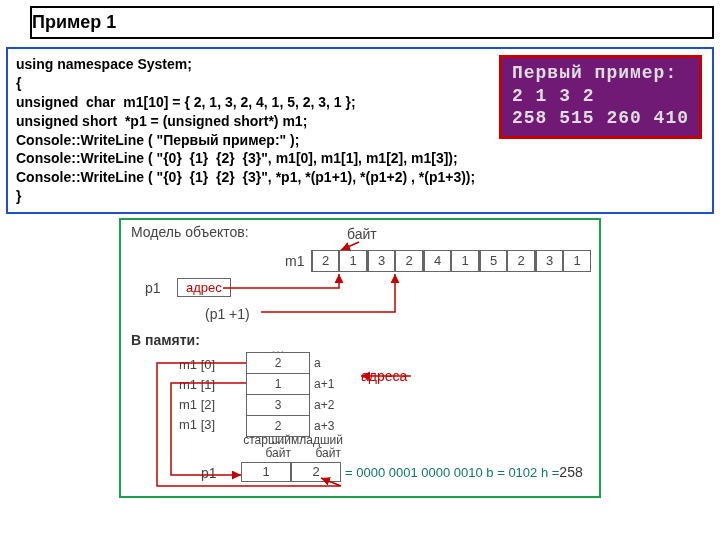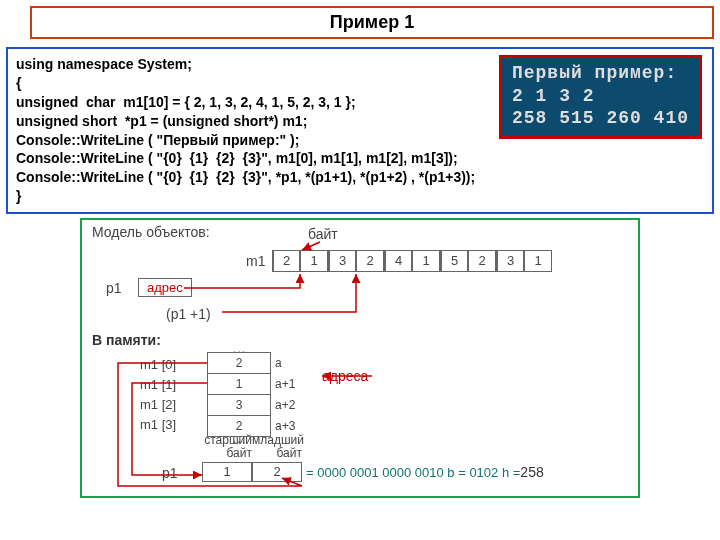--- a/index.html
+++ b/index.html
@@ -6,56 +6,56 @@
     margin: 0;
     padding: 6px;
     width: 720px;
     height: 540px;
     box-sizing: border-box;
     font-family: Arial, sans-serif;
     font-size: 13px;
     background: #fff;
   }
   .title-bar {
-    border: 2px solid #c2410c;
+    border: 2px solid #000000;
     padding: 4px 0;
-    text-align: center;
+    text-align: left;
     font-weight: bold;
     font-size: 18px;
     margin-bottom: 8px;
     margin-left: 24px;
   }
   .code-block {
     border: 2px solid #1e4fcf;
     padding: 6px 8px;
     font-family: Arial, sans-serif;
     font-size: 14px;
     line-height: 1.35;
     font-weight: bold;
     position: relative;
     margin-bottom: 4px;
   }
   .code-line { white-space: pre; }
   .output-box {
     position: absolute;
     right: 10px;
     top: 6px;
-    background: #0c4a6e;
+    background: #701a75;
     border: 3px solid #c40000;
     color: #ddd;
     font-family: "Courier New", monospace;
     font-size: 18px;
     padding: 4px 10px 6px 10px;
     line-height: 1.25;
     letter-spacing: 1px;
   }
   .diagram {
     border: 2px solid #1aa04a;
     margin: 0 auto;
-    width: 560px;
+    width: 482px;
     height: 280px;
     position: relative;
     box-sizing: border-box;
   }
   .label { position: absolute; font-size: 14px; color: #444; }
   .m1-row {
     position: absolute;
     top: 30px;
     left: 190px;
     display: flex;

